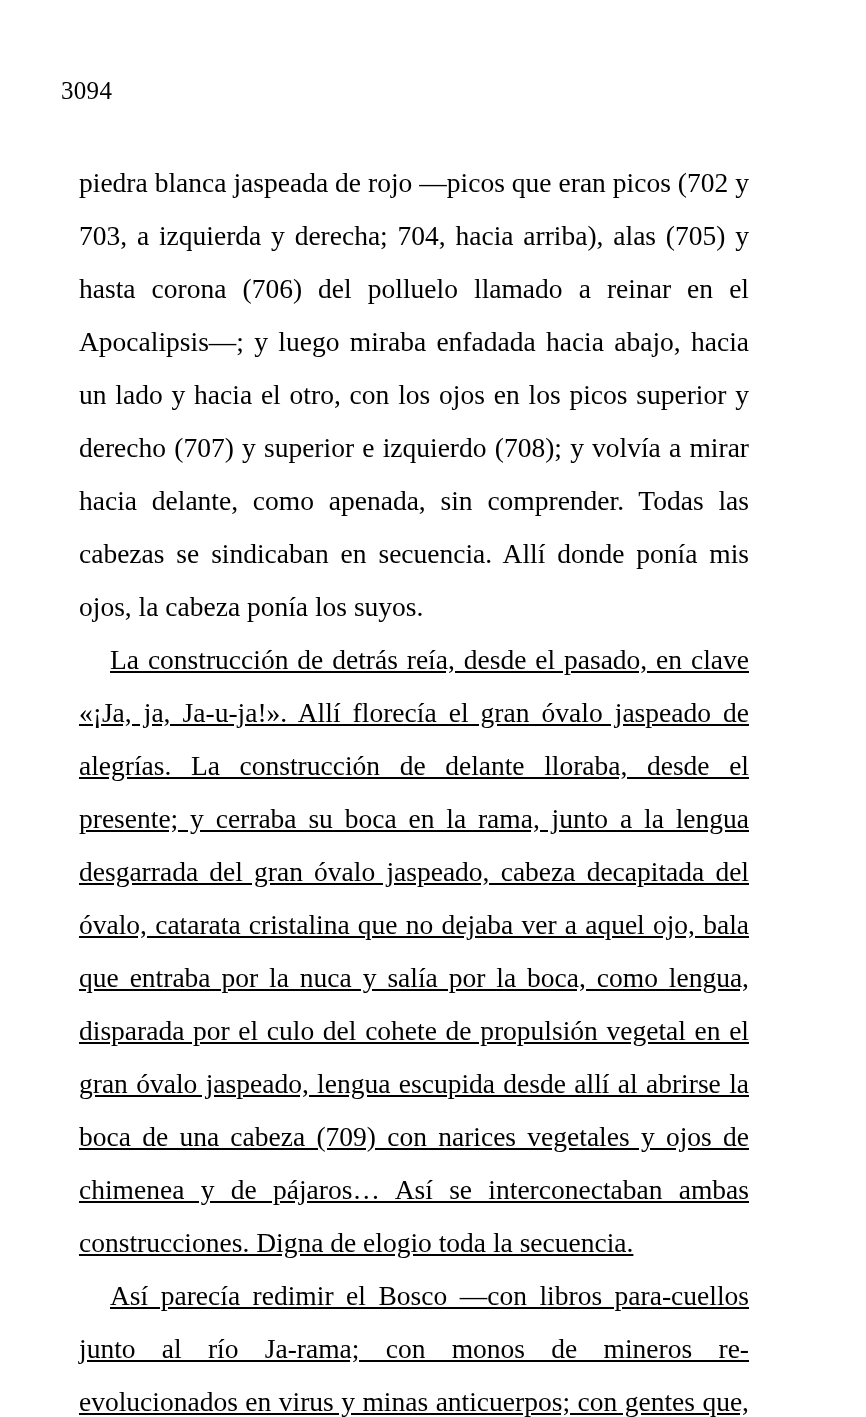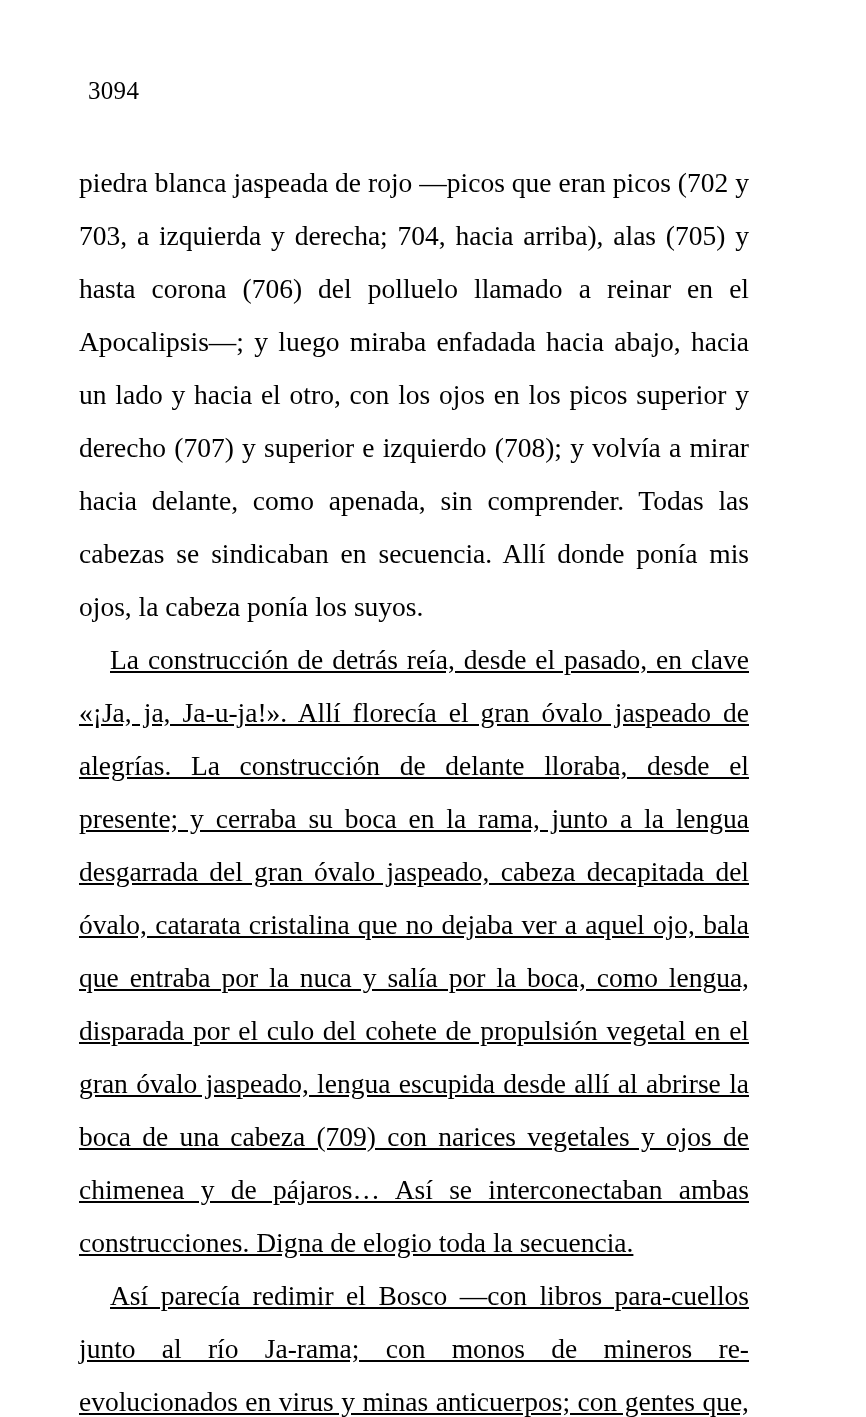--- a/index.html
+++ b/index.html
@@ -17,21 +17,21 @@
     position: relative;
     width: 866px;
     height: 1417px;
     box-sizing: border-box;
     padding: 0;
     overflow: hidden;
   }
   .page-number {
     position: absolute;
     top: 78px;
-    left: 88px;
+    left: 61px;
     font-size: 25px;
     letter-spacing: 0.3px;
     line-height: 1;
   }
   .body-text {
     position: absolute;
     top: 156px;
     left: 79px;
     width: 670px;
     font-size: 27.5px;

